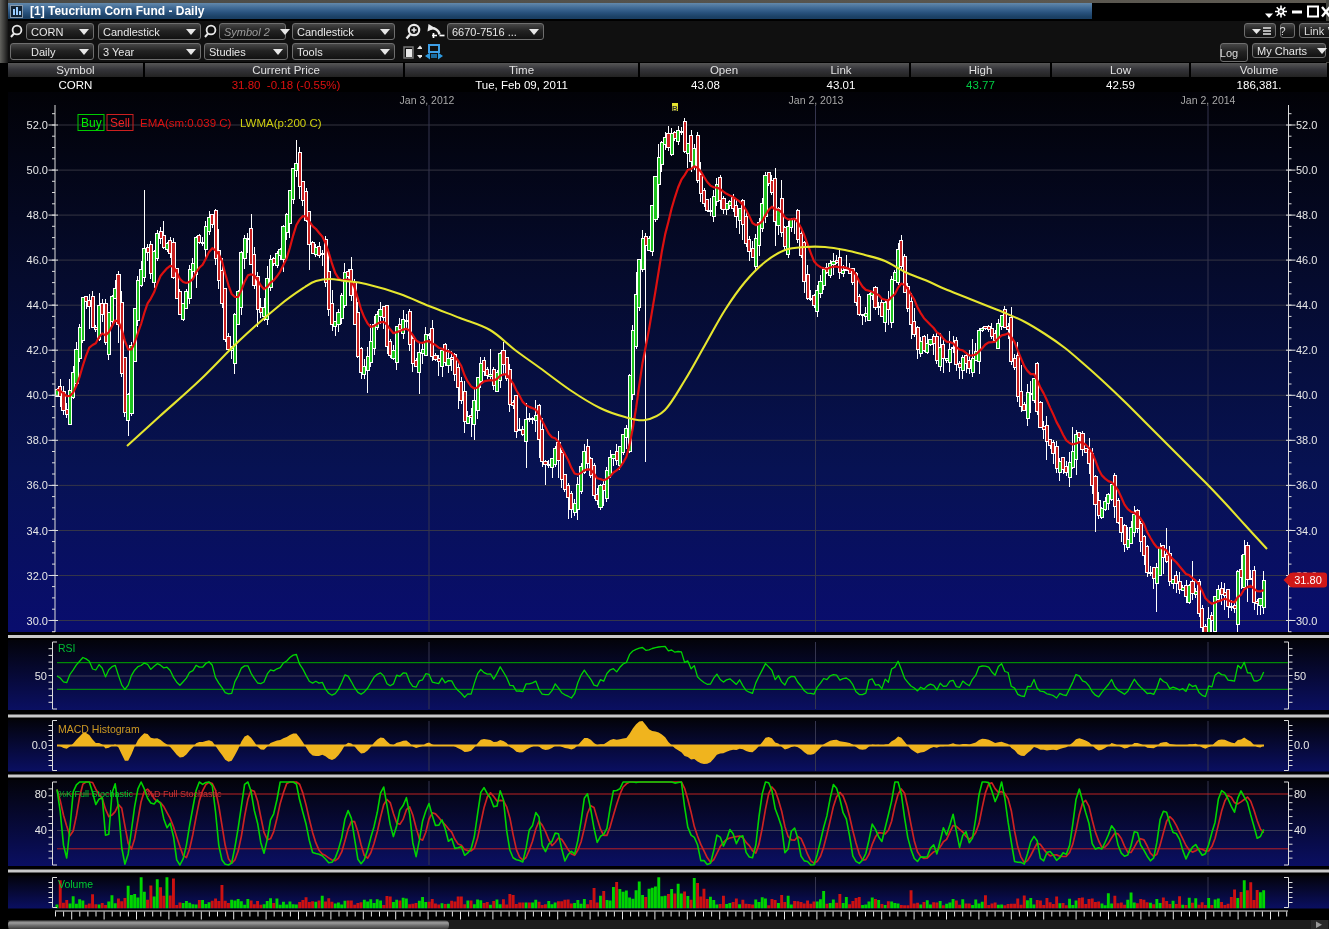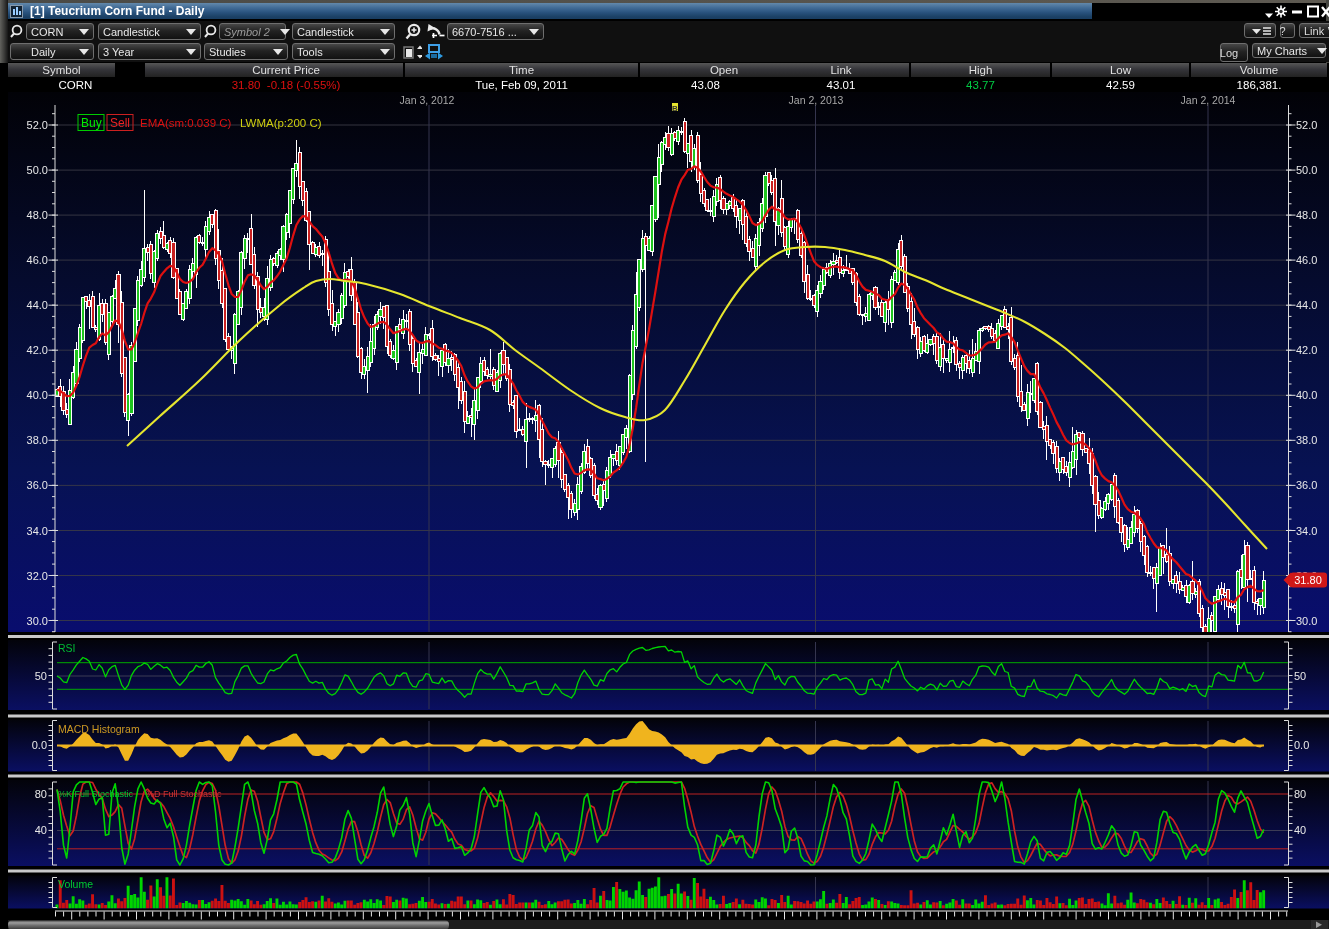--- a/index.html
+++ b/index.html
@@ -123,21 +123,21 @@
     <path d="M15 12l3 3.5 3-3.5Z" fill="#e8e8e8"></path>
   </svg>
 <svg style="position:absolute;left:424px;top:43px" width="20" height="18">
 <rect x="5" y="2" width="10" height="7" fill="none" stroke="#3fa0e8" stroke-width="2"></rect>
 <path d="M1 13l5-3.5v7Z" fill="#2e9ae0"></path>
     <path d="M19 13l-5-3.5v7Z" fill="#2e9ae0"></path>
 <rect x="7" y="11" width="6" height="4" fill="#1a6aa0"></rect>
   </svg>
 
 <div style="position:absolute;left:0px;top:62.5px;width:1329px;height:31px;background:#000;">
-<div class="hc" style="left:8px;width:107px;">Symbol</div>
+<div class="hc" style="left:8px;width:135px;">Symbol</div>
     <div class="hc" style="left:145px;width:258px;padding-left:24px;">Current Price</div>
     <div class="hc" style="left:405px;width:233px;">Time</div>
     <div class="hc" style="left:640px;width:136px;padding-left:32px;">Open</div>
     <div class="hc" style="left:773px;width:136px;">Link</div>
     <div class="hc" style="left:911px;width:139px;">High</div>
     <div class="hc" style="left:1052px;width:137px;">Low</div>
     <div class="hc" style="left:1191px;width:136px;">Volume</div>
 <div class="vc" style="left:8px;width:135px;color:#fff">CORN</div>
     <div class="vc" style="left:157px;width:258px;color:#e01010">31.80&nbsp;&nbsp;-0.18 (-0.55%)</div>
     <div class="vc" style="left:405px;width:233px;color:#fff">Tue, Feb 09, 2011</div>

